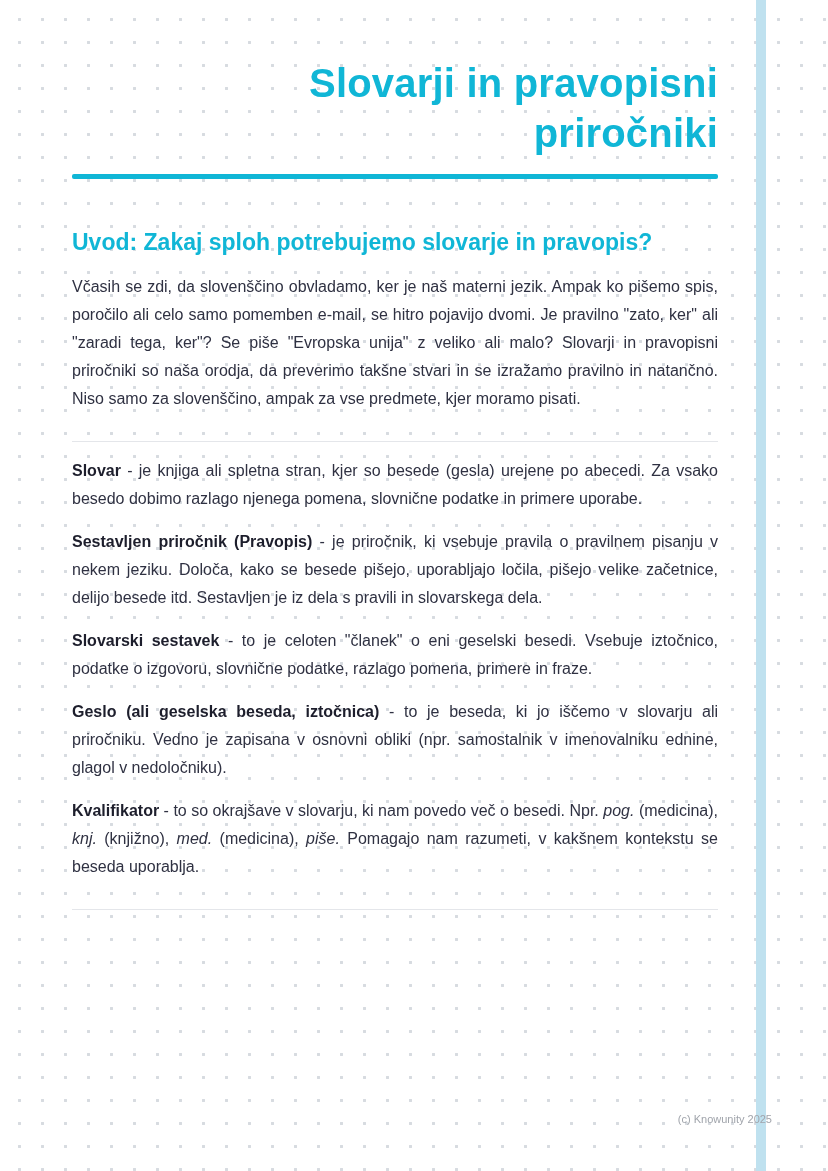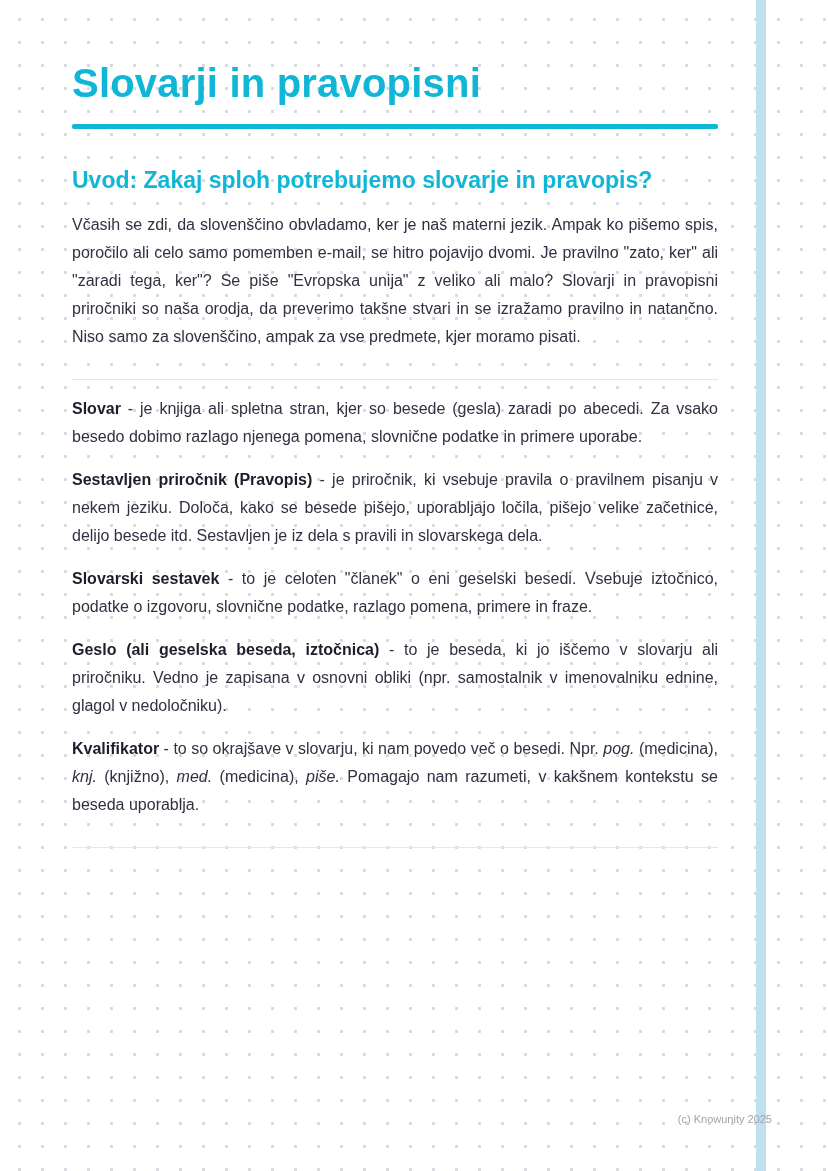--- a/index.html
+++ b/index.html
@@ -40,32 +40,32 @@
   }
 
   h1 {
     margin: 0;
     color: var(--accent);
     font-size: 40px;
     font-weight: 800;
     line-height: 1.25;
     letter-spacing: 0.2px;
   }
-  h1 .tl { display: block; }
+  h1 .tl { display: block; text-align: right; }
 
   .rule {
     margin-top: 16px;
     height: 5px;
     width: 100%;
     background: var(--accent);
     border-radius: 2px;
   }
 
   h2 {
-    margin: 36px 0 0 0;
+    margin: 48px 0 0 0;
     color: var(--accent);
     font-size: 23px;
     font-weight: 800;
     line-height: 1.35;
   }
 
   p.body {
     margin: 15px 0 0 0;
     color: var(--body-text);
     font-size: 16px;
@@ -99,32 +99,33 @@
 <body>
 
 <div class="page">
 
   <div class="stripe"></div>
 
   <div class="content">
 
     <h1>
       <span class="tl">Slovarji in pravopisni</span>
+      <span class="tl">priročniki</span>
     </h1>
 
     <div class="rule"></div>
 
     <h2>Uvod: Zakaj sploh potrebujemo slovarje in pravopis?</h2>
 
     <p class="body">Včasih se zdi, da slovenščino obvladamo, ker je naš materni jezik. Ampak ko pišemo spis, poročilo ali celo samo pomemben e-mail, se hitro pojavijo dvomi. Je pravilno "zato, ker" ali "zaradi tega, ker"? Se piše "Evropska unija" z veliko ali malo? Slovarji in pravopisni priročniki so naša orodja, da preverimo takšne stvari in se izražamo pravilno in natančno. Niso samo za slovenščino, ampak za vse predmete, kjer moramo pisati.</p>
 
     <hr class="divider">
 
 
-    <p class="body"><strong>Slovar</strong><span> - je knjiga ali spletna stran, kjer so besede (gesla) zaradi po abecedi. Za vsako besedo dobimo razlago njenega pomena, slovnične podatke in primere uporabe.</span></p>
+    <p class="body"><strong>Slovar</strong><span> - je knjiga ali spletna stran, kjer so besede (gesla) urejene po abecedi. Za vsako besedo dobimo razlago njenega pomena, slovnične podatke in primere uporabe.</span></p>
 
     <p class="body"><strong>Sestavljen priročnik (Pravopis)</strong><span> - je priročnik, ki vsebuje pravila o pravilnem pisanju v nekem jeziku. Določa, kako se besede pišejo, uporabljajo ločila, pišejo velike začetnice, delijo besede itd. Sestavljen je iz dela s pravili in slovarskega dela.</span></p>
 
     <p class="body"><strong>Slovarski sestavek</strong><span> - to je celoten "članek" o eni geselski besedi. Vsebuje iztočnico, podatke o izgovoru, slovnične podatke, razlago pomena, primere in fraze.</span></p>
 
     <p class="body"><strong>Geslo (ali geselska beseda, iztočnica)</strong><span> - to je beseda, ki jo iščemo v slovarju ali priročniku. Vedno je zapisana v osnovni obliki (npr. samostalnik v imenovalniku ednine, glagol v nedoločniku).</span></p>
 
     <p class="body"><strong>Kvalifikator</strong><span> - to so okrajšave v slovarju, ki nam povedo več o besedi. Npr. </span><em>pog.</em><span> (medicina), </span><em>knj.</em><span> (knjižno), </span><em>med.</em><span> (medicina), </span><em>piše.</em><span> Pomagajo nam razumeti, v kakšnem kontekstu se beseda uporablja.</span></p>
 
     <hr class="divider">

